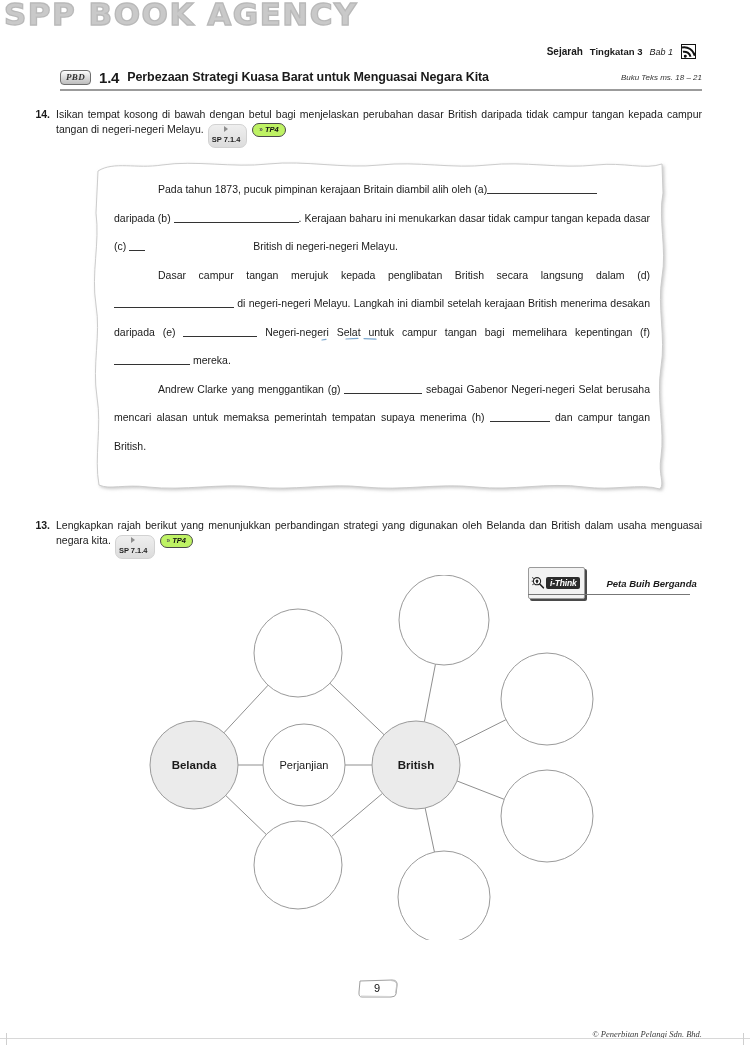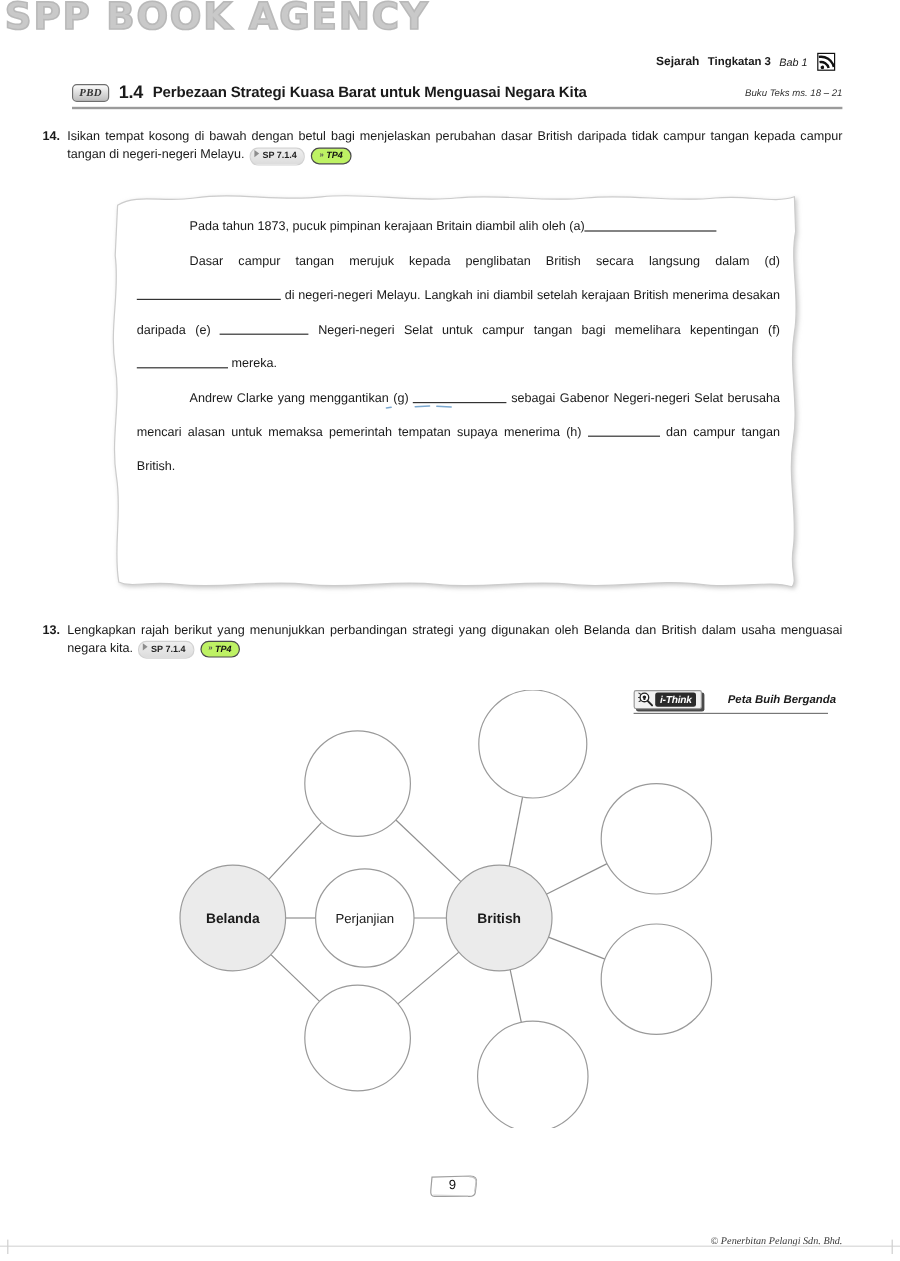--- a/index.html
+++ b/index.html
@@ -140,31 +140,33 @@
     font-size: 10.5px;
     line-height: 1.45;
     text-align: justify;
   }
   #q14 { left: 30px; right: 48px; top: 107px; }
   #q15 { left: 30px; right: 48px; top: 518px; }
 
   
   .badge-sp {
     display: inline-flex;
+    align-items: center;
     gap: 3px;
     vertical-align: 1px;
     padding: 1px 6px 1px 3px;
     border-radius: 7px;
     background: linear-gradient(180deg,#efefef 0%,#dcdcdc 100%);
     border: 1px solid #d2d2d2;
     font-size: 7.5px;
     font-weight: bold;
     color: #1f1f1f;
     margin-left: 4px;
     white-space: nowrap;
+    flex-direction: column;
   }
   .badge-sp .tri {
     width: 0; height: 0;
     border-left: 4px solid #8d8d8d;
     border-top: 3px solid transparent;
     border-bottom: 3px solid transparent;
   }
   .badge-tp {
     display: inline-flex;
     align-items: center;
@@ -242,21 +244,21 @@
     left: 528px;
     top: 574px;
     display: flex;
     align-items: center;
     height: 18px;
   }
   .ithink-logo {
     position: relative;
     display: flex;
     align-items: center;
-    height: 16px;
+    height: 32px;
     padding: 0 4px 0 2px;
     background: #f2f2f2;
     border: 1px solid #9a9a9a;
     border-radius: 2px;
     box-shadow: 2px 2px 0 #4a4a4a;
   }
   .ithink-bulb { width: 14px; height: 14px; display: block; }
   .ithink-word {
     font-size: 8.5px;
     font-weight: bold;
@@ -386,20 +388,21 @@
            C 564,242 573,272 569,300 C 566,318 573,326 568,332
            C 548,326 520,334 492,330 C 456,325 420,334 384,330
            C 346,326 310,334 272,330 C 236,326 200,334 164,330
            C 128,326 92,334 56,330 C 32,327 18,333 7,328
            C 2,300 10,270 5,240 C 0,208 9,178 4,148
            C -1,116 8,86 4,56 Z"></path>
     </svg>
 
     <div class="torn-inner">
       <p><span>Pada tahun 1873, pucuk pimpinan kerajaan Britain diambil alih oleh (a)</span><span class="blank w-a"></span></p>
+      <p class="cont"><span>daripada (b)</span> <span class="blank w-b"></span><span>. Kerajaan baharu ini menukarkan dasar tidak campur tangan kepada dasar (c)</span> <span class="blank w-c"></span><span class="gap-c"></span><span>British di negeri-negeri Melayu.</span></p>
 
       <p><span>Dasar campur tangan merujuk kepada penglibatan British secara langsung dalam (d)</span><span class="blank w-d"></span> <span>di negeri-negeri Melayu. Langkah ini diambil setelah kerajaan British menerima desakan daripada (e)</span> <span class="blank w-e"></span> <span>Negeri-negeri Selat untuk campur tangan bagi memelihara kepentingan (f)</span> <span class="blank w-f"></span> <span>mereka.</span></p>
 
       <p><span>Andrew Clarke yang menggantikan (g)</span> <span class="blank w-g"></span> <span>sebagai Gabenor Negeri-negeri Selat berusaha mencari alasan untuk memaksa pemerintah tempatan supaya menerima (h)</span> <span class="blank w-h"></span> <span>dan campur tangan British.</span></p>
     </div>
   </div>
 
   <svg class="pen-marks" viewBox="0 0 72 10">
     <g stroke="#5b93c4" stroke-width="1.2" stroke-linecap="round" opacity=".8" fill="none">
       <path d="M4,6 L8,5.4"></path>

